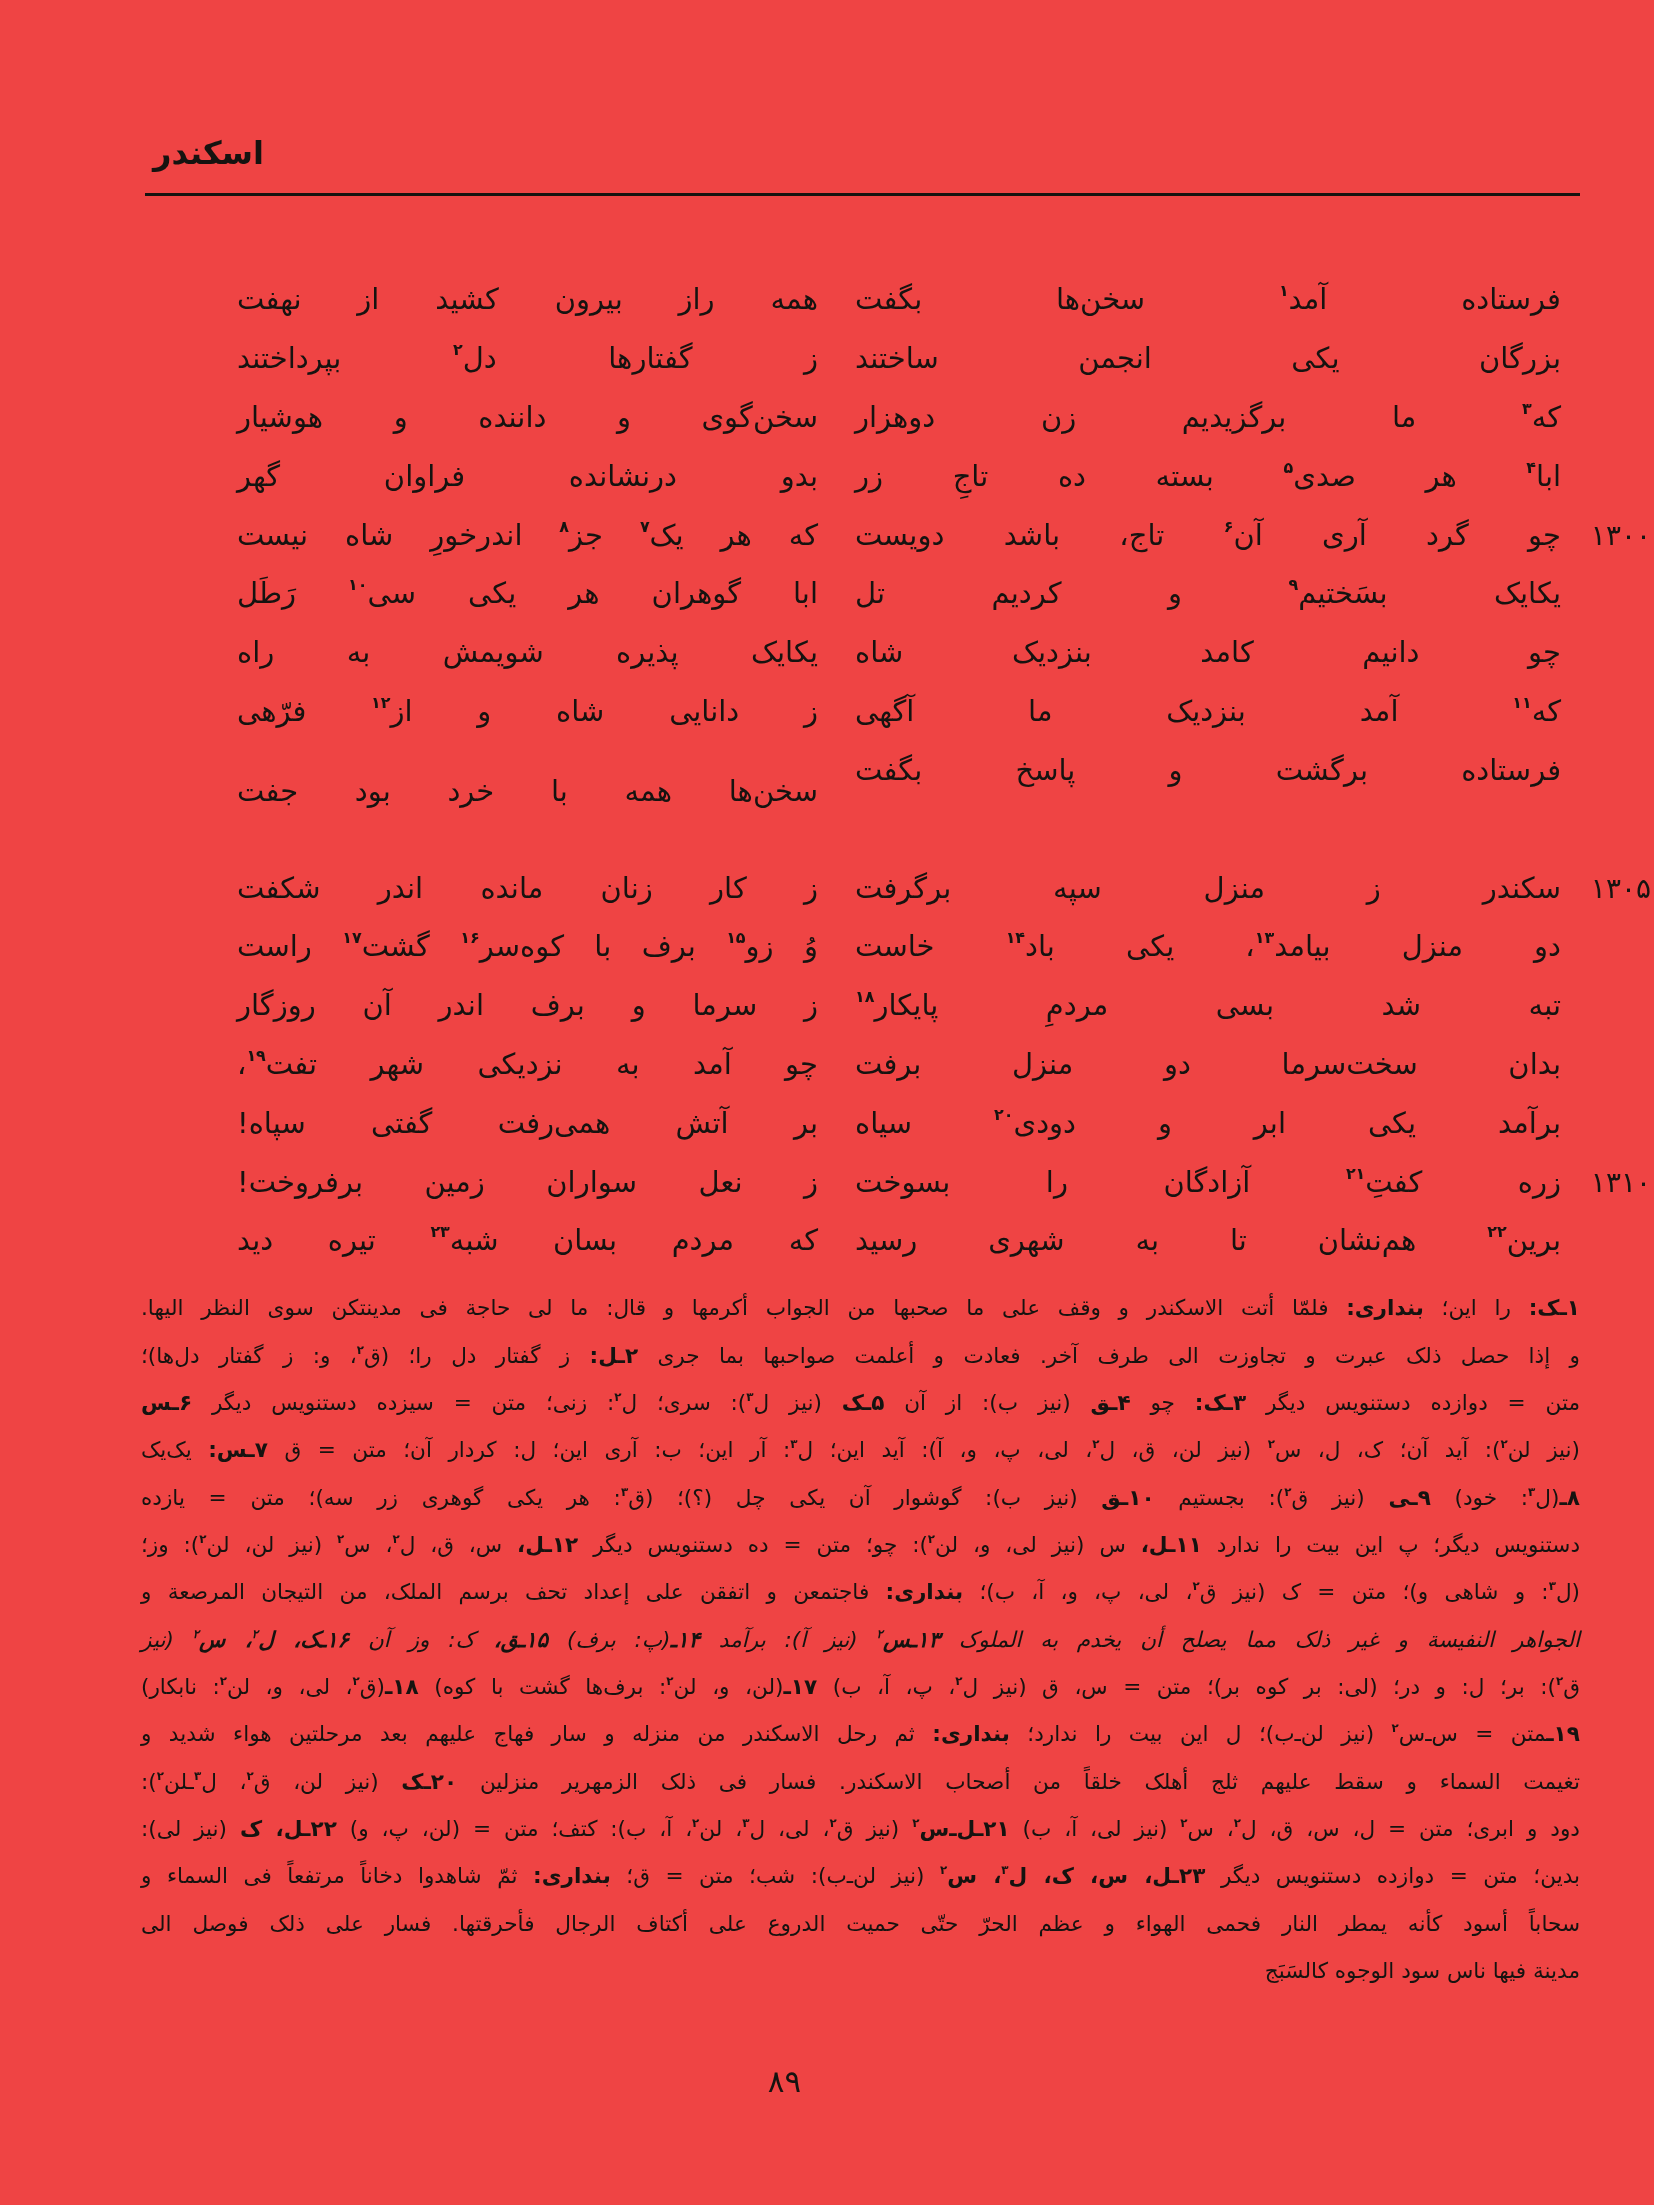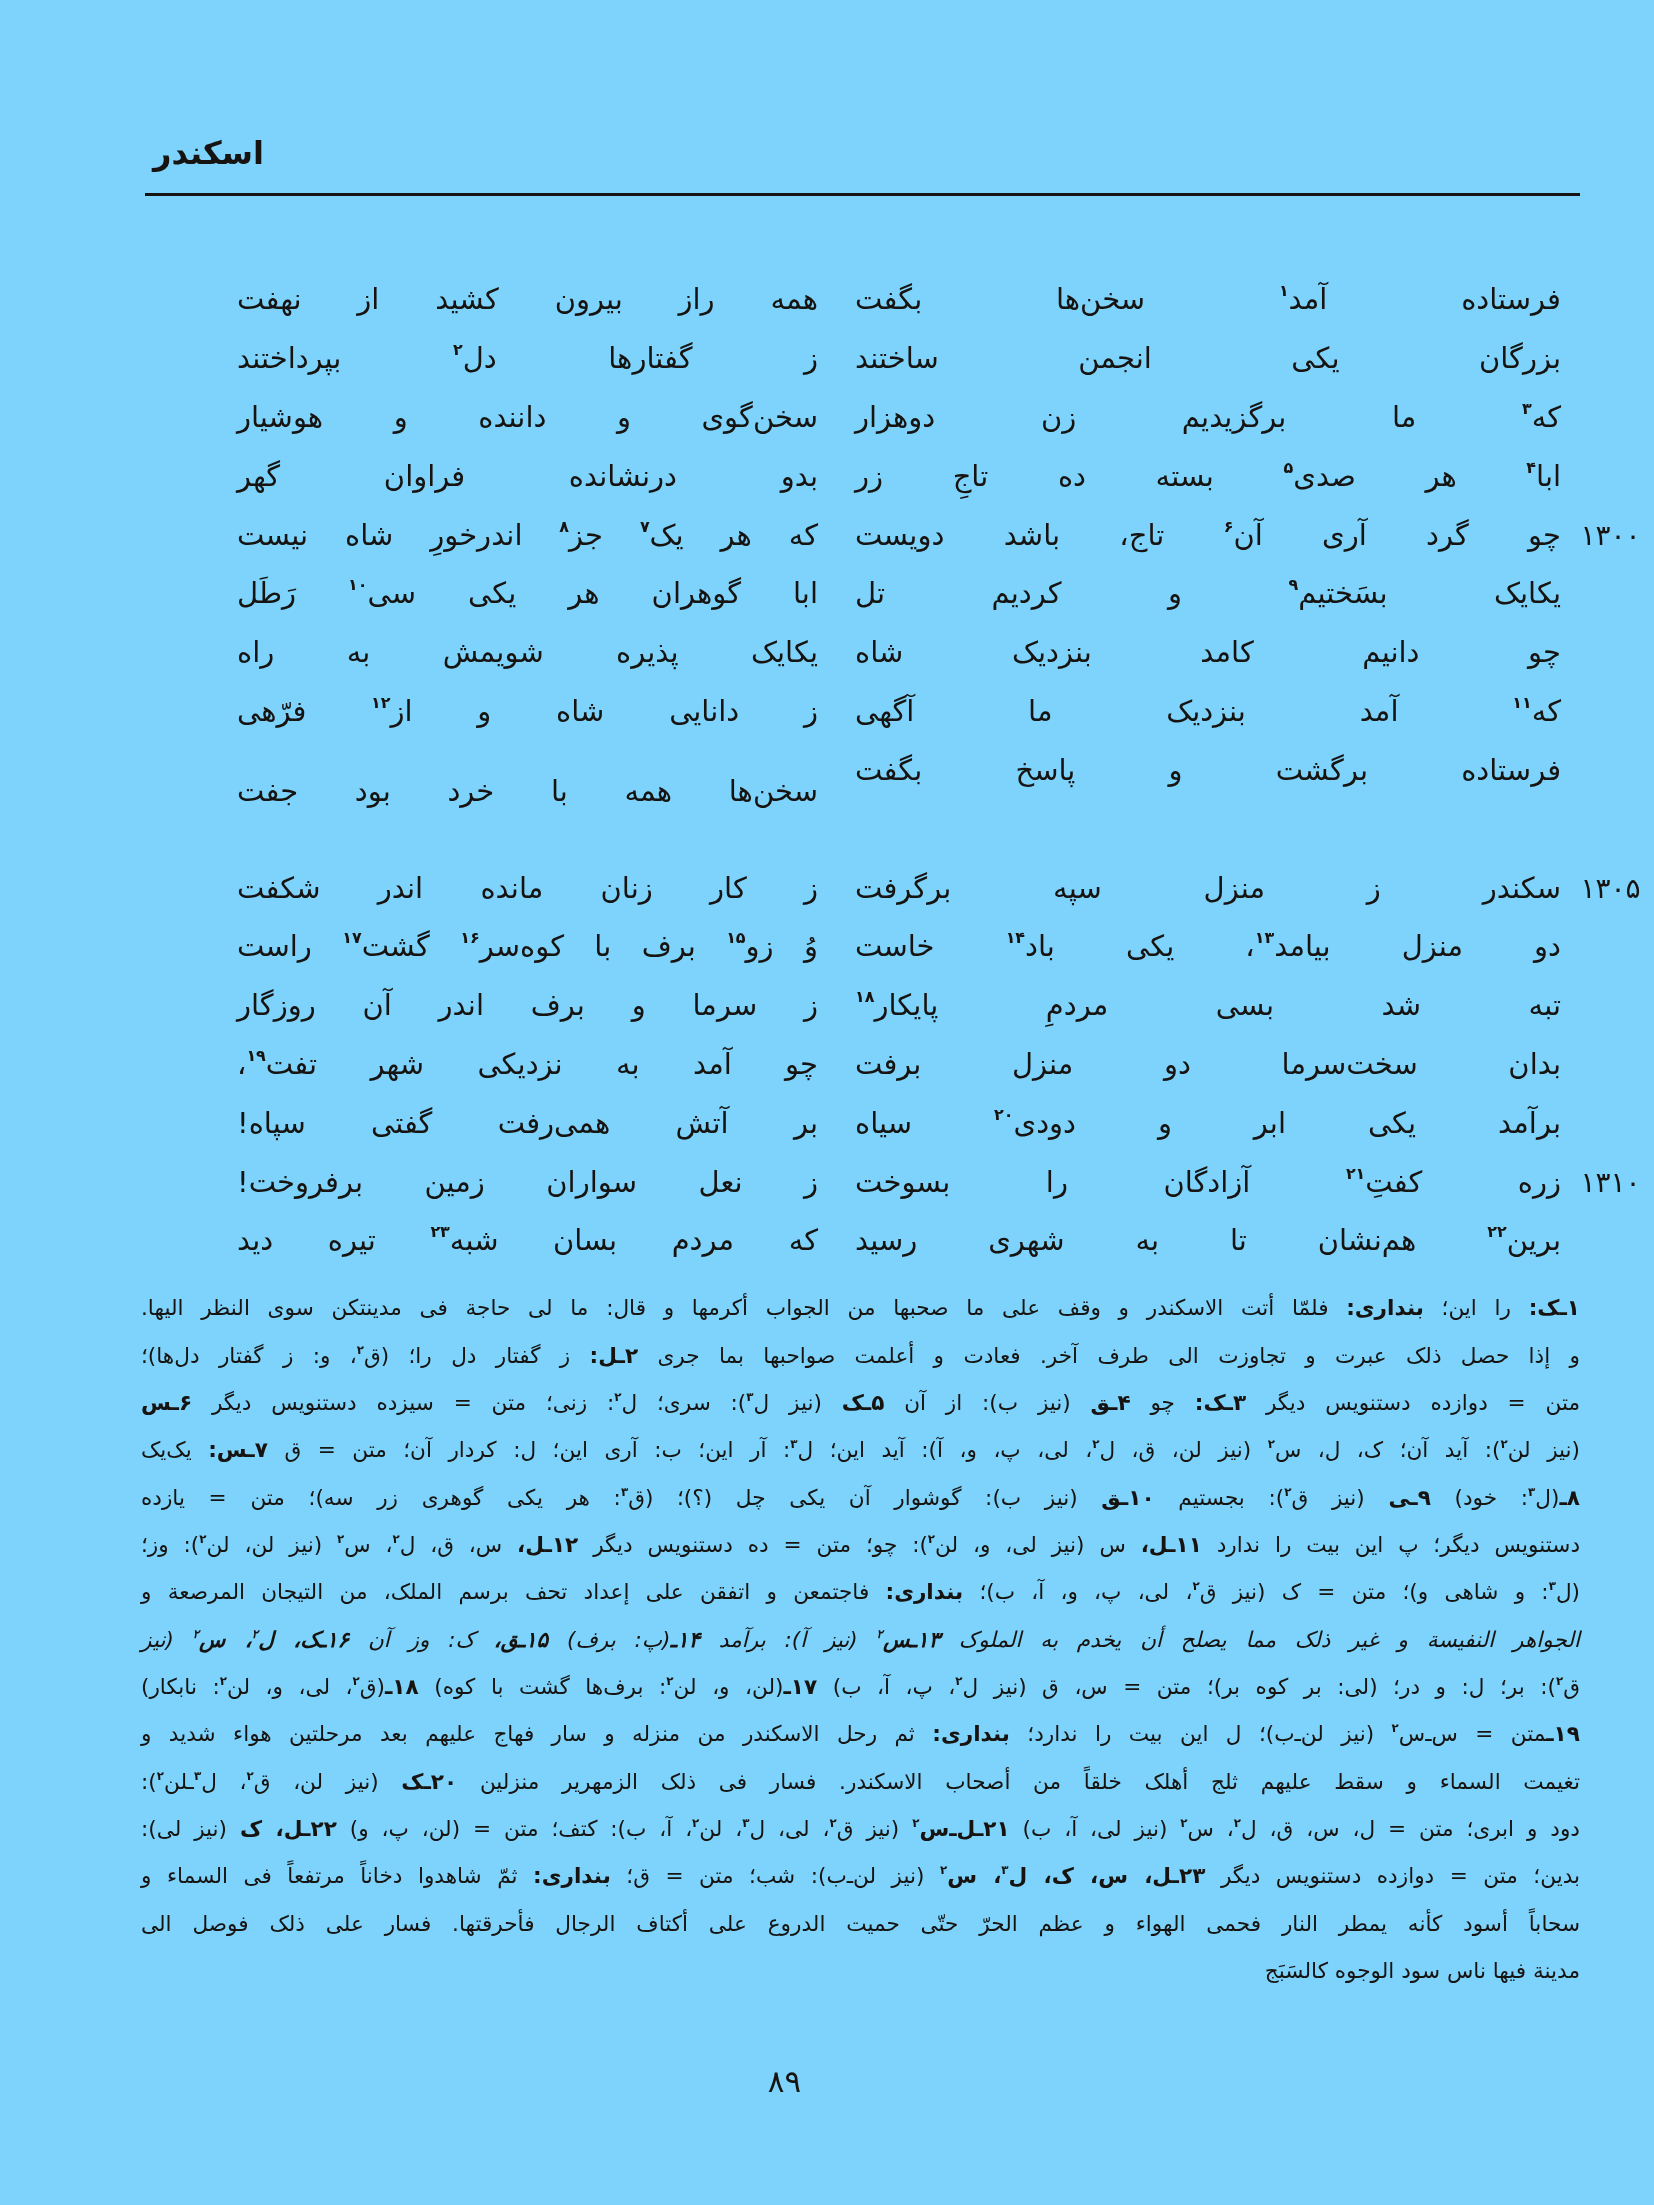--- a/index.html
+++ b/index.html
@@ -1,19 +1,19 @@
 <!DOCTYPE html>
 <html lang="fa" style="font-size:10.8px"><head>
 <meta charset="utf-8">
 <style>
   html,body{margin:0;padding:0;background:#e8e8e8;}
   .page{
     position:relative;
     width:1655px;height:2205px;
-    background:#7dd3fc;
+    background:#ef4444;
     color:#161310;
     font-family:"DejaVu Sans",sans-serif;
     overflow:hidden;
   }
   .running-head{
     position:absolute;top:134px;left:153px;
     font-size:32px;font-weight:bold;direction:rtl;white-space:nowrap;
   }
   .head-rule{
     position:absolute;top:193px;left:145px;width:1435px;height:2.7px;
@@ -22,21 +22,21 @@
   .hemi{
     position:absolute;height:59px;line-height:59px;
     font-size:29px;direction:rtl;
     text-align:justify;text-align-last:justify;
     white-space:nowrap;
   }
   .hemi-r{left:855px;width:706px;}
   .hemi-l{left:237px;width:581px;}
   .verse-num{
     position:absolute;left:1570px;width:81px;height:59px;line-height:59px;
-    font-size:28px;direction:rtl;text-align:center;white-space:nowrap;
+    font-size:28px;direction:rtl;text-align:right;white-space:nowrap;
   }
   .app-line{
     position:absolute;left:141px;width:1439px;height:47px;line-height:47px;
     font-size:21.6px;direction:rtl;
     text-align:justify;text-align-last:justify;
     white-space:nowrap;
   }
   .app-line.last{text-align:right;text-align-last:right;}
   sup{font-size:0.55em;vertical-align:0.8em;line-height:0;font-weight:bold;}
   b{font-weight:bold;}

